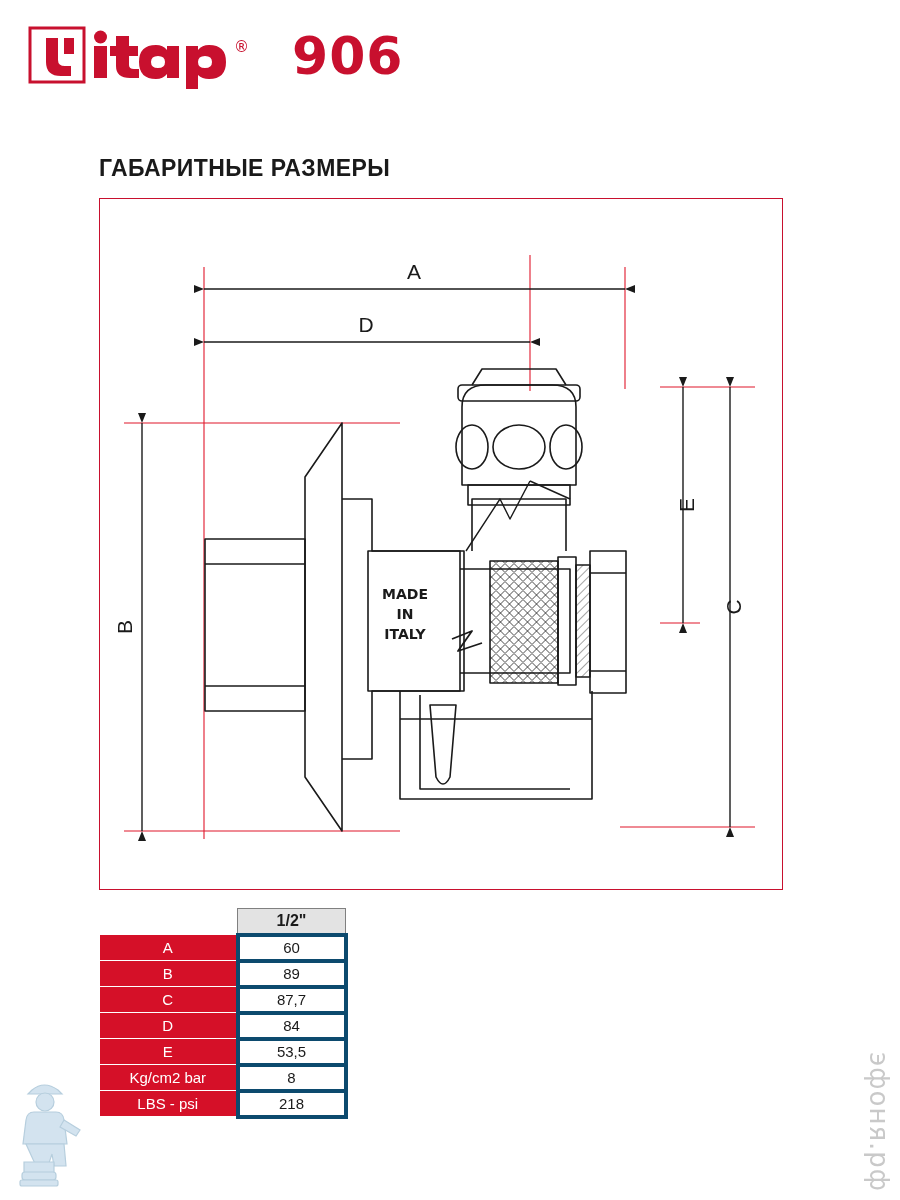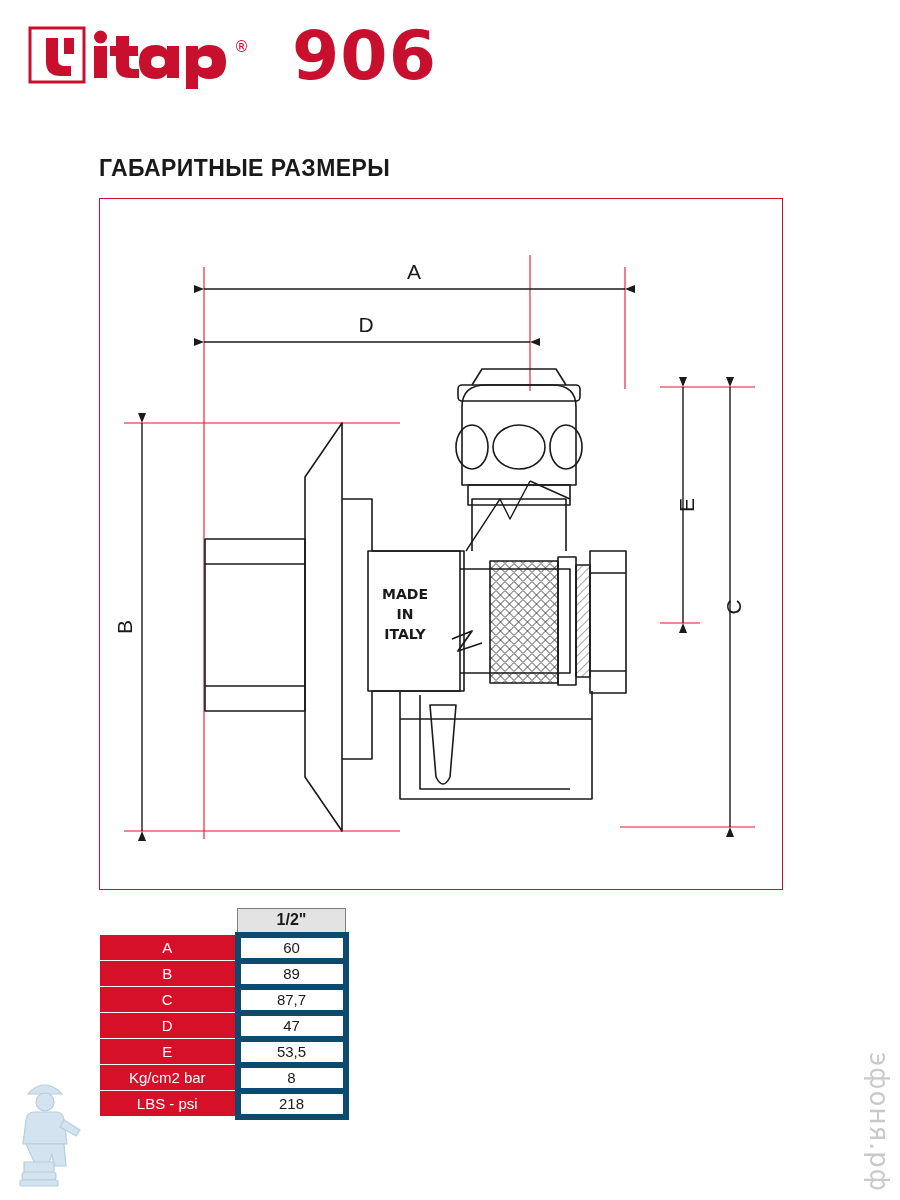--- a/index.html
+++ b/index.html
@@ -25,21 +25,21 @@
     align-items: center;
     gap: 14px;
   }
   .logo-mark {
     position: relative;
     width: 250px;
     height: 68px;
   }
   .logo-svg { display: block; }
   .model-number {
-    font-size: 68px;
+    font-size: 52px;
     font-weight: bold;
     color: #c8102e;
     letter-spacing: 1px;
     line-height: 1;
     font-family: "DejaVu Sans", sans-serif;
   }
 
   
   .section-title {
     position: absolute;
@@ -85,21 +85,21 @@
     background: #d51028;
     color: #ffffff;
     font-weight: normal;
     font-size: 15px;
     border: 1px solid #ffffff;
   }
   .dim-table .value-cell {
     width: 108px;
     background: #ffffff;
     color: #1a1a1a;
-    border: 6px solid #0c4a6e;
+    border: 4px solid #0c4a6e;
     font-size: 15px;
   }
   .dim-table .corner-cell {
     width: 138px;
     background: transparent;
     border: none;
   }
   .dim-table .head-cell {
     width: 108px;
     background: #e3e3e3;
@@ -265,21 +265,21 @@
     <tr>
       <td class="label-cell">B</td>
       <td class="value-cell">89</td>
     </tr>
     <tr>
       <td class="label-cell">C</td>
       <td class="value-cell">87,7</td>
     </tr>
     <tr>
       <td class="label-cell">D</td>
-      <td class="value-cell">47</td>
+      <td class="value-cell">84</td>
     </tr>
     <tr>
       <td class="label-cell">E</td>
       <td class="value-cell">53,5</td>
     </tr>
     <tr>
       <td class="label-cell">Kg/cm2 bar</td>
       <td class="value-cell">8</td>
     </tr>
     <tr>

